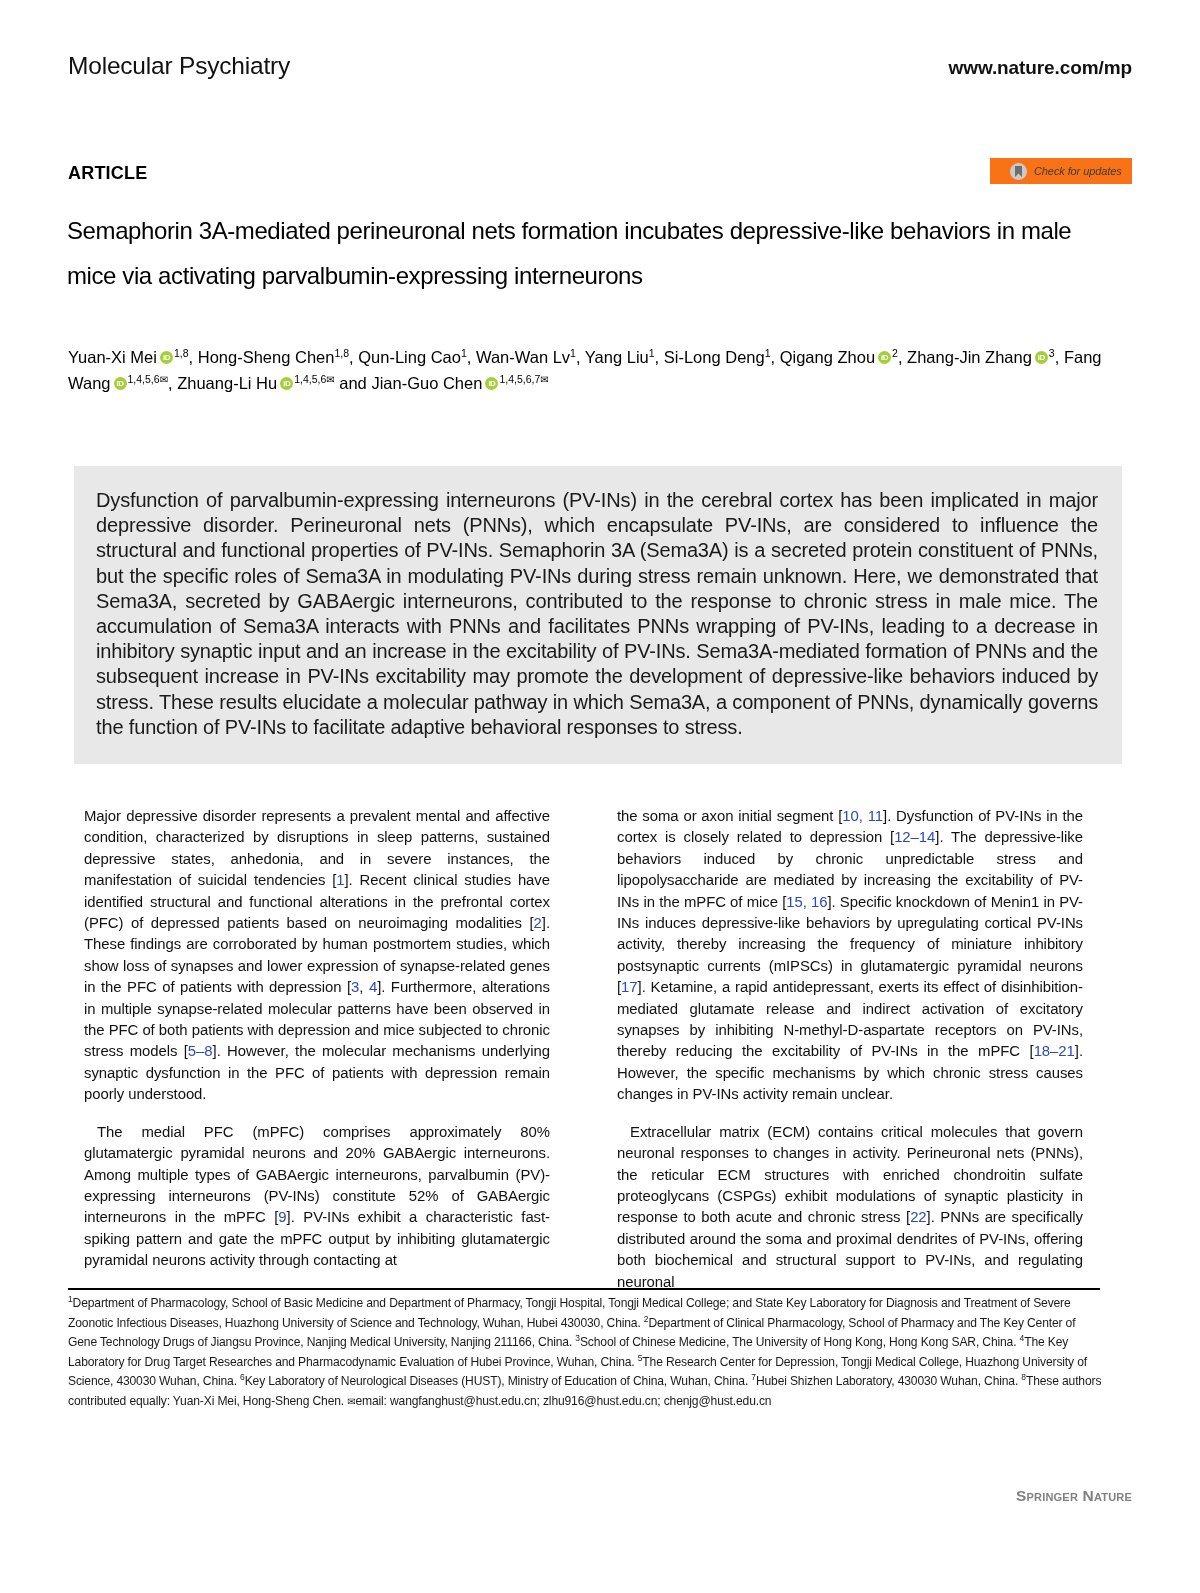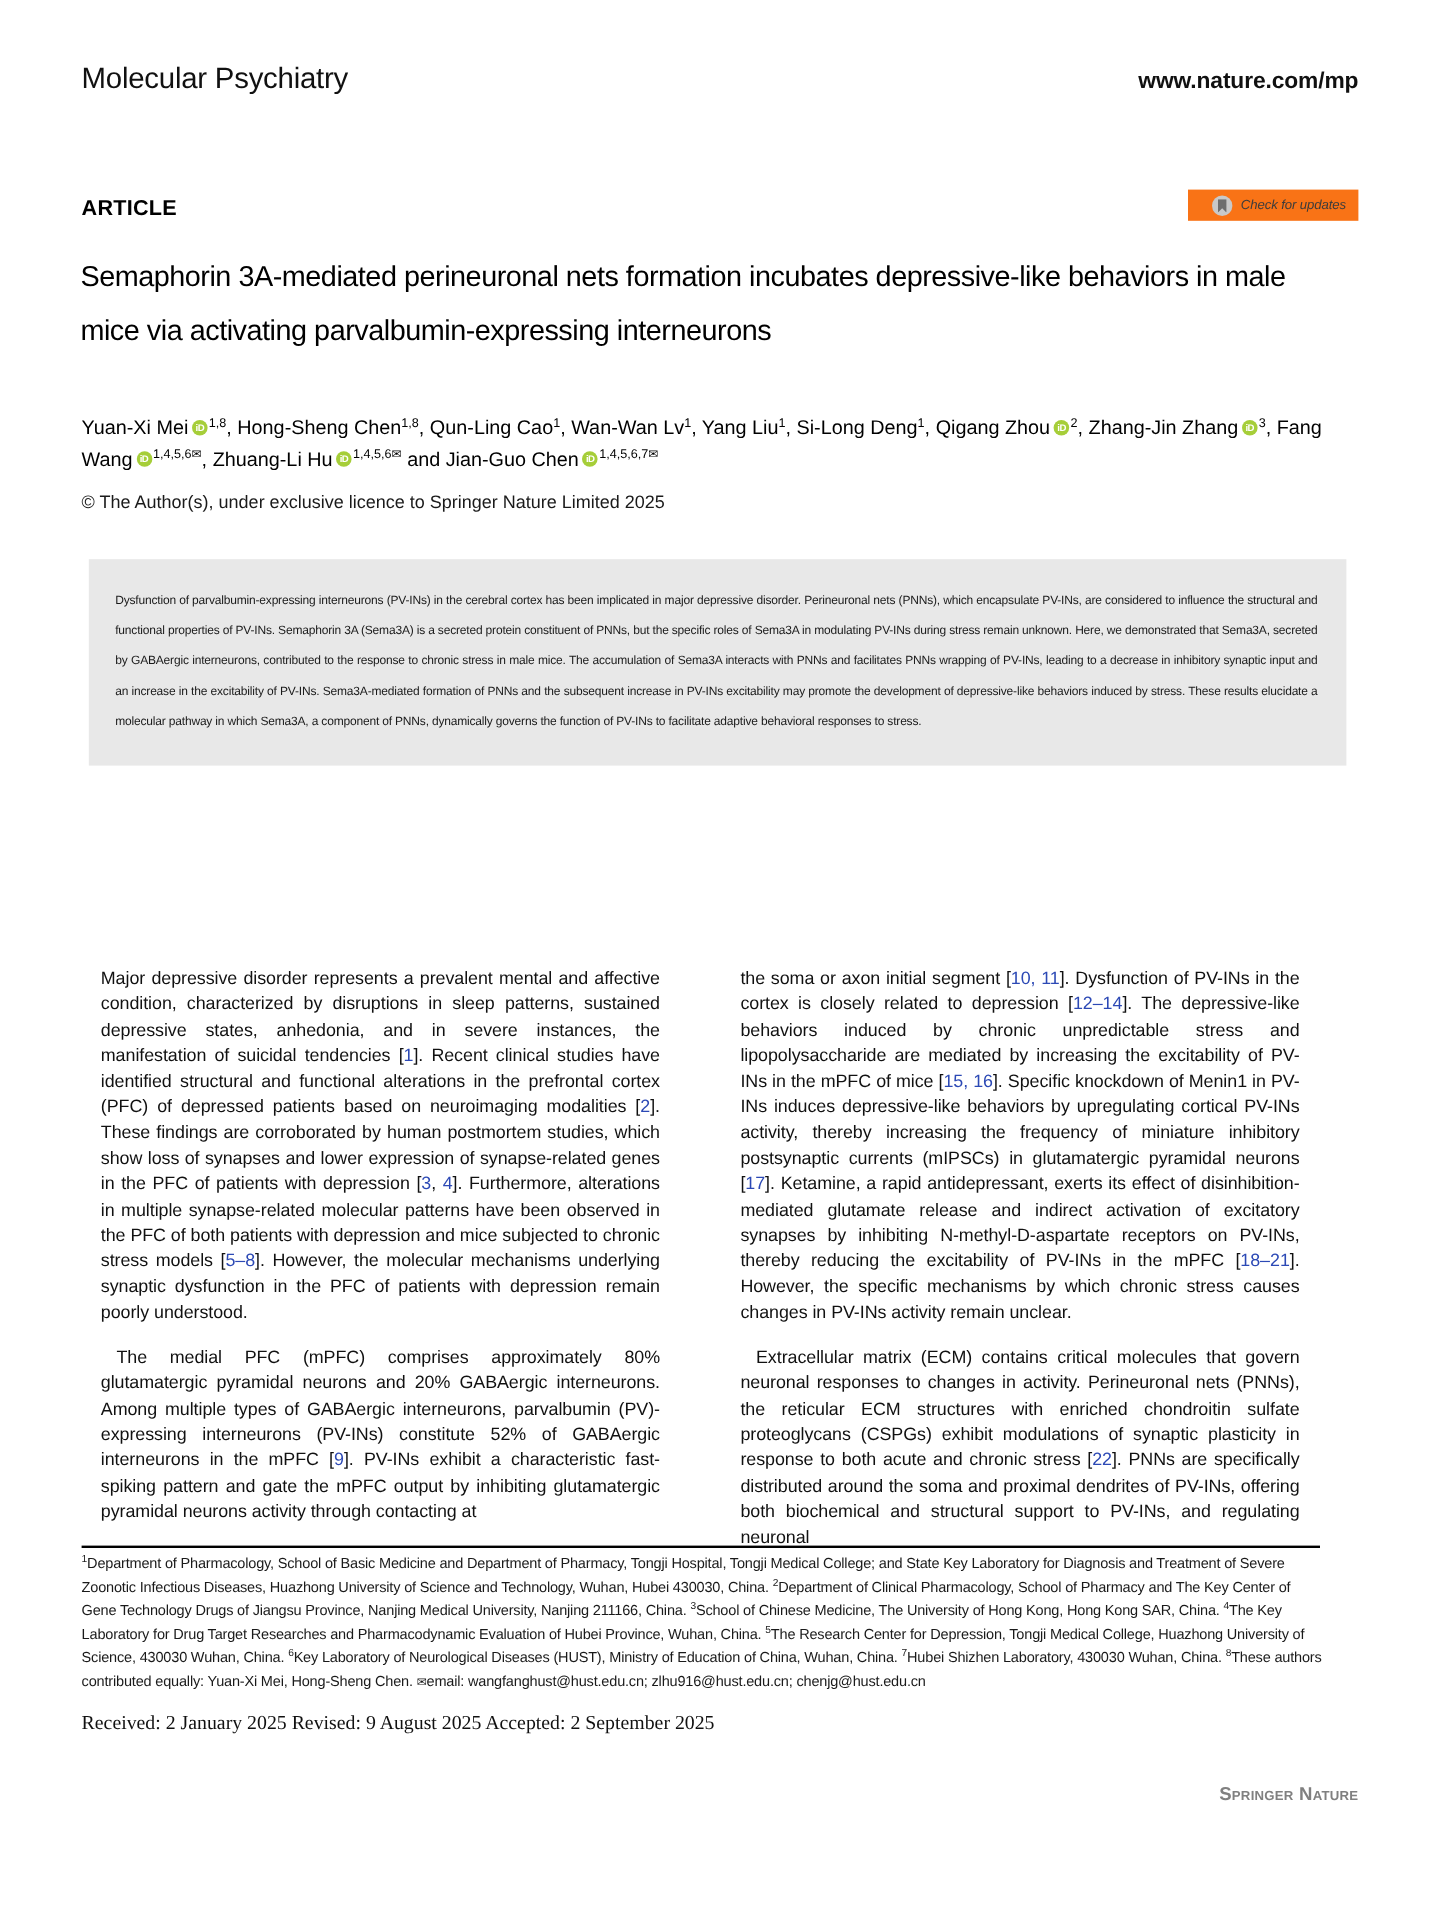--- a/index.html
+++ b/index.html
@@ -153,21 +153,21 @@
   .abstract-box {
     position: absolute;
     top: 466px;
     left: 74px;
     width: 1048px;
     box-sizing: border-box;
     background: #e8e8e8;
     padding: 22px 24px 24px 22px;
   }
   .abstract-text {
-    font-size: 10px;
+    font-size: 20px;
     line-height: 25.2px;
     text-align: justify;
     color: #1a1a1a;
     letter-spacing: -0.15px;
   }
   .abstract-doi {
     margin-top: 22px;
     font-size: 15px;
     color: #1a1a1a;
     letter-spacing: -0.15px;
@@ -265,21 +265,20 @@
     </span>
     <span class="badge-text">Check for updates</span>
   </div>
 
   <div class="article-label">ARTICLE</div>
 
   <h1 class="title">Semaphorin 3A-mediated perineuronal nets formation incubates depressive-like behaviors in male mice via activating parvalbumin-expressing interneurons</h1>
 
   <div class="authors"><span>Yuan-Xi Mei</span><span class="orcid"></span><sup>1,8</sup><span>, </span><span>Hong-Sheng Chen</span><sup>1,8</sup><span>, </span><span>Qun-Ling Cao</span><sup>1</sup><span>, </span><span>Wan-Wan Lv</span><sup>1</sup><span>, </span><span>Yang Liu</span><sup>1</sup><span>, </span><span>Si-Long Deng</span><sup>1</sup><span>, </span><span>Qigang Zhou</span><span class="orcid"></span><sup>2</sup><span>, </span><span>Zhang-Jin Zhang</span><span class="orcid"></span><sup>3</sup><span>, </span><span>Fang Wang</span><span class="orcid"></span><sup>1,4,5,6<span class="env">✉</span></sup><span>, </span><span>Zhuang-Li Hu</span><span class="orcid"></span><sup>1,4,5,6<span class="env">✉</span></sup><span> and </span><span>Jian-Guo Chen</span><span class="orcid"></span><sup>1,4,5,6,7<span class="env">✉</span></sup></div>
 
-  <div class="copyright">© The Author(s), under exclusive licence to Springer Nature Limited 2025</div>
 
   <div class="abstract-box">
     <div class="abstract-text">Dysfunction of parvalbumin-expressing interneurons (PV-INs) in the cerebral cortex has been implicated in major depressive disorder. Perineuronal nets (PNNs), which encapsulate PV-INs, are considered to influence the structural and functional properties of PV-INs. Semaphorin 3A (Sema3A) is a secreted protein constituent of PNNs, but the specific roles of Sema3A in modulating PV-INs during stress remain unknown. Here, we demonstrated that Sema3A, secreted by GABAergic interneurons, contributed to the response to chronic stress in male mice. The accumulation of Sema3A interacts with PNNs and facilitates PNNs wrapping of PV-INs, leading to a decrease in inhibitory synaptic input and an increase in the excitability of PV-INs. Sema3A-mediated formation of PNNs and the subsequent increase in PV-INs excitability may promote the development of depressive-like behaviors induced by stress. These results elucidate a molecular pathway in which Sema3A, a component of PNNs, dynamically governs the function of PV-INs to facilitate adaptive behavioral responses to stress.</div>
   </div>
 
   <div class="columns">
 
     <div class="col">
       <p><span>Major depressive disorder represents a prevalent mental and affective condition, characterized by disruptions in sleep patterns, sustained depressive states, anhedonia, and in severe instances, the manifestation of suicidal tendencies [</span><span class="cite">1</span><span>]. Recent clinical studies have identified structural and functional alterations in the prefrontal cortex (PFC) of depressed patients based on neuroimaging modalities [</span><span class="cite">2</span><span>]. These findings are corroborated by human postmortem studies, which show loss of synapses and lower expression of synapse-related genes in the PFC of patients with depression [</span><span class="cite">3</span><span>, </span><span class="cite">4</span><span>]. Furthermore, alterations in multiple synapse-related molecular patterns have been observed in the PFC of both patients with depression and mice subjected to chronic stress models [</span><span class="cite">5–8</span><span>]. However, the molecular mechanisms underlying synaptic dysfunction in the PFC of patients with depression remain poorly understood.</span></p>
       <p class="indent"><span>The medial PFC (mPFC) comprises approximately 80% glutamatergic pyramidal neurons and 20% GABAergic interneurons. Among multiple types of GABAergic interneurons, parvalbumin (PV)-expressing interneurons (PV-INs) constitute 52% of GABAergic interneurons in the mPFC [</span><span class="cite">9</span><span>]. PV-INs exhibit a characteristic fast-spiking pattern and gate the mPFC output by inhibiting glutamatergic pyramidal neurons activity through contacting at</span></p>
@@ -292,18 +291,17 @@
 
   </div>
 
   <div class="footnote-rule"></div>
 
   <div class="affiliations">
     <sup>1</sup><span>Department of Pharmacology, School of Basic Medicine and Department of Pharmacy, Tongji Hospital, Tongji Medical College; and State Key Laboratory for Diagnosis and Treatment of Severe Zoonotic Infectious Diseases, Huazhong University of Science and Technology, Wuhan, Hubei 430030, China. </span><sup>2</sup><span>Department of Clinical Pharmacology, School of Pharmacy and The Key Center of Gene Technology Drugs of Jiangsu Province, Nanjing Medical University, Nanjing 211166, China. </span><sup>3</sup><span>School of Chinese Medicine, The University of Hong Kong, Hong Kong SAR, China. </span><sup>4</sup><span>The Key Laboratory for Drug Target Researches and Pharmacodynamic Evaluation of Hubei Province, Wuhan, China. </span><sup>5</sup><span>The Research Center for Depression, Tongji Medical College, Huazhong University of Science, 430030 Wuhan, China. </span><sup>6</sup><span>Key Laboratory of Neurological Diseases (HUST), Ministry of Education of China, Wuhan, China. </span><sup>7</sup><span>Hubei Shizhen Laboratory, 430030 Wuhan, China. </span><sup>8</sup><span>These authors contributed equally: Yuan-Xi Mei, Hong-Sheng Chen. </span><span class="env">✉</span><span>email: </span><span>wangfanghust@hust.edu.cn; zlhu916@hust.edu.cn; chenjg@hust.edu.cn</span>
   </div>
 
   <div class="dates">
-    <div>Received: 2 January 2025 Revised: 9 August 2025 Accepted: 2 September 2025</div>
   </div>
 
   <div class="footer-logo">Springer Nature</div>
 
 </div>
 
 </body></html>

